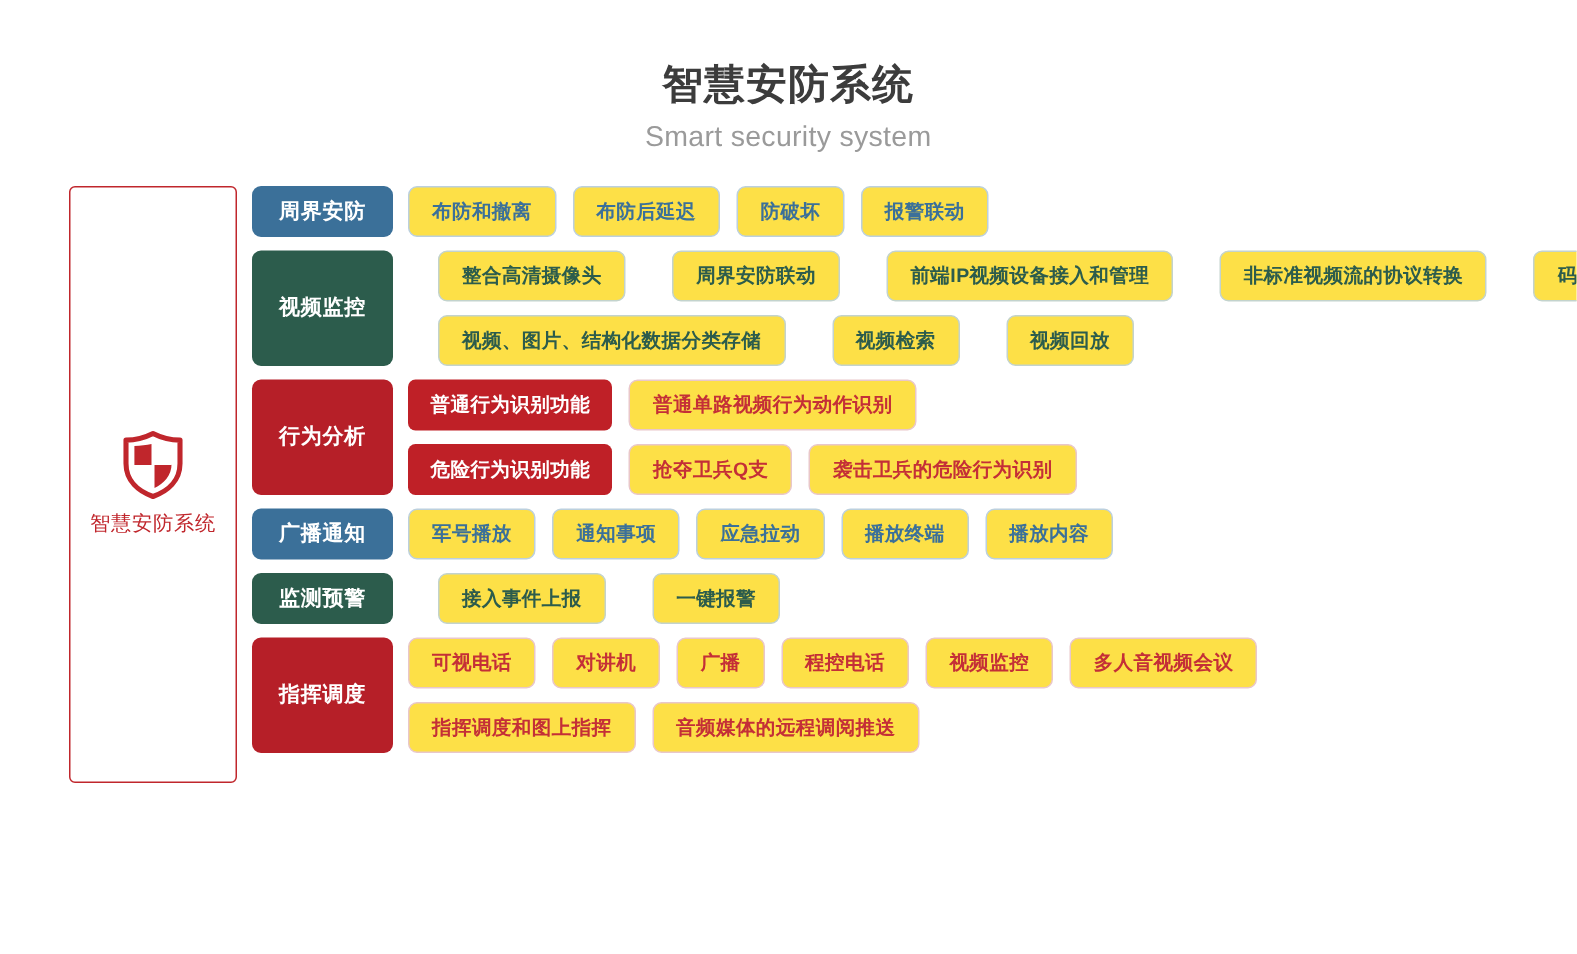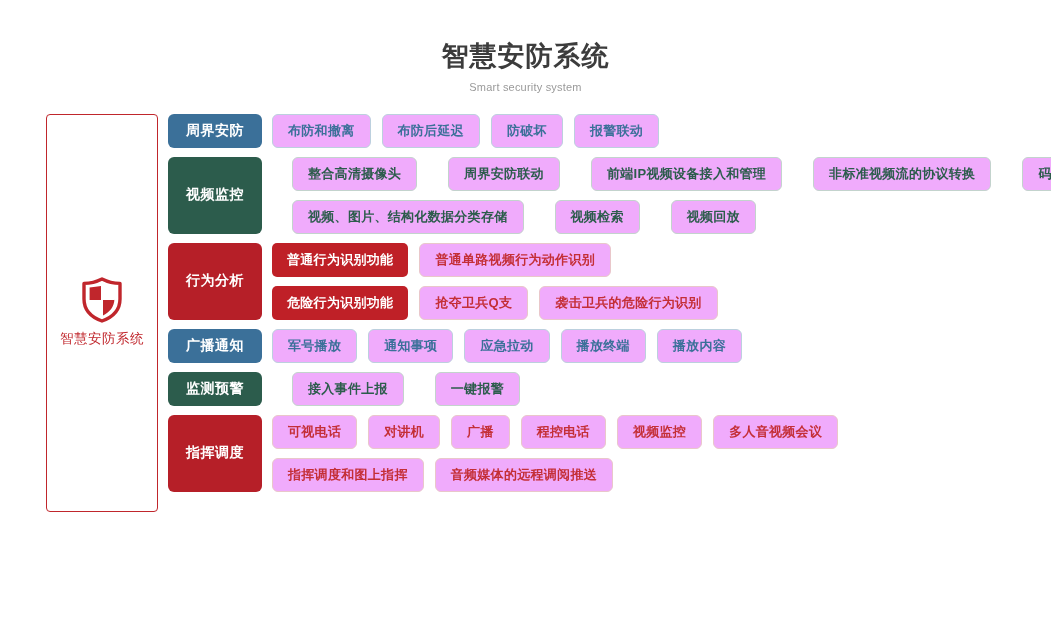--- a/index.html
+++ b/index.html
@@ -22,21 +22,21 @@
     padding-top: 40px;
   }
   .header-title {
     font-size: 27px;
     font-weight: bold;
     color: #3c3c3c;
     letter-spacing: 1px;
     line-height: 1.25;
   }
   .header-subtitle {
-    font-size: 11px;
+    font-size: 19px;
     color: #9a9a9a;
     margin-top: 7px;
     letter-spacing: .2px;
   }
 
   
   .diagram {
     position: relative;
     margin-top: 21px;
     padding-left: 46px;
@@ -111,21 +111,21 @@
     align-items: stretch;
     gap: 11px;
   }
 
   .item {
     box-sizing: border-box;
     min-height: 32px;
     padding: 7px 15px;
     border-radius: 6px;
     border: 1px solid #cfd9e0;
-    background: #f0abfc;
+    background: #fde047;
     font-size: 13px;
     font-weight: bold;
     display: flex;
     align-items: center;
     justify-content: center;
     white-space: nowrap;
     letter-spacing: .3px;
   }
 
   

